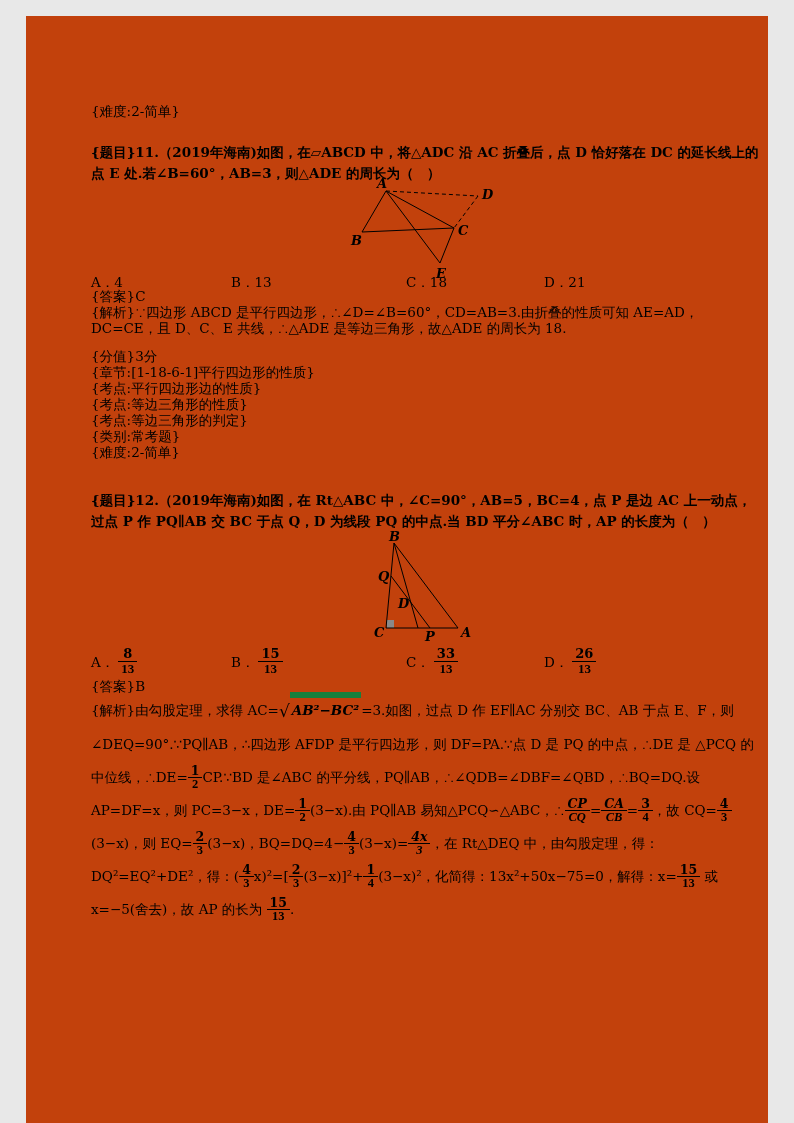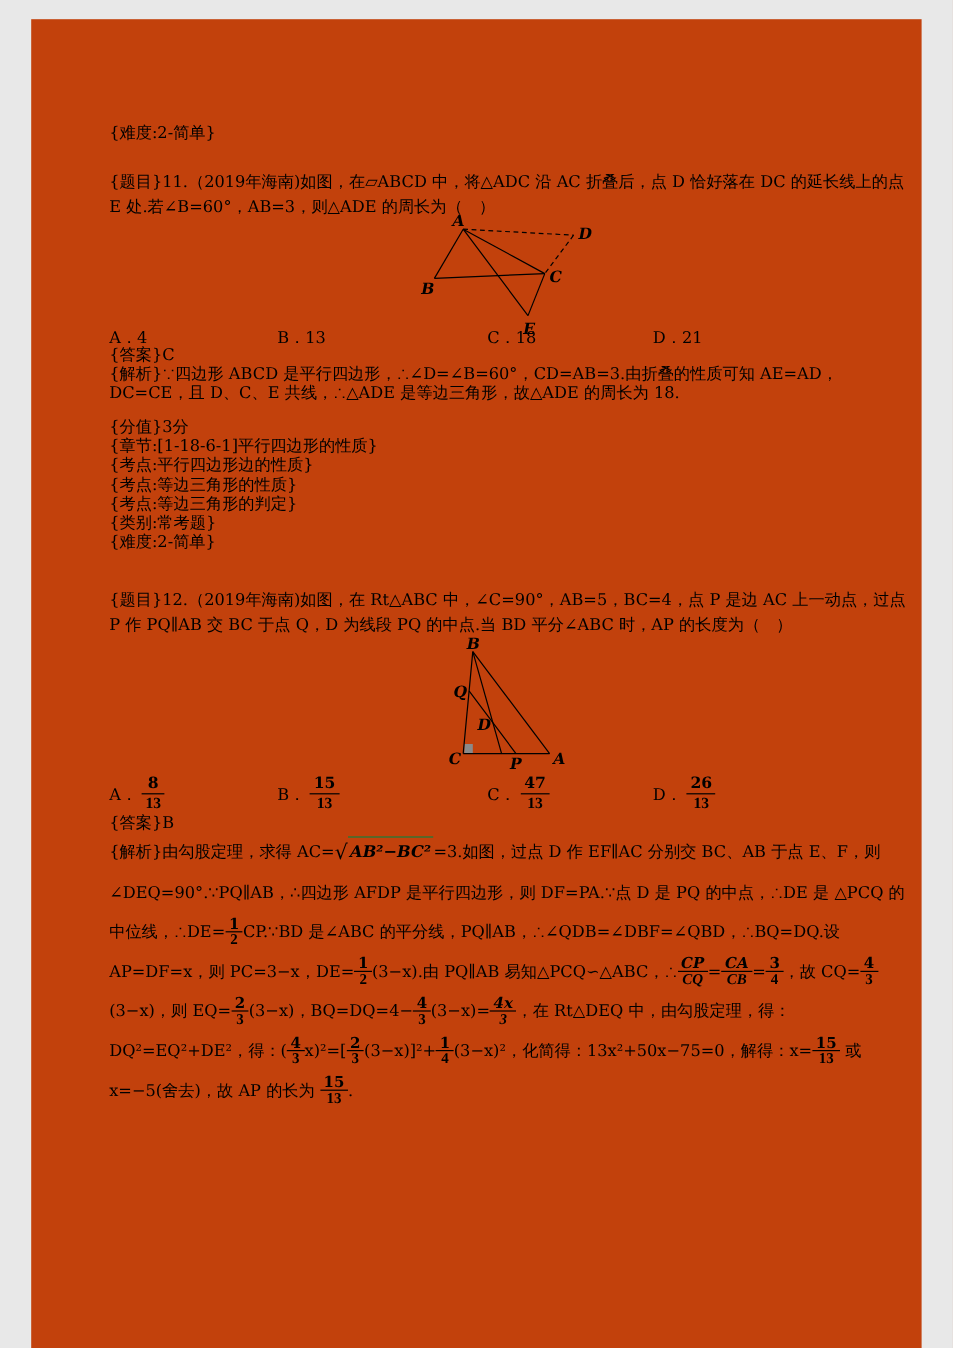--- a/index.html
+++ b/index.html
@@ -8,38 +8,38 @@
     position:relative;
     width:742px; height:1123px;
     margin:16px auto;
     background:#c2410c;
     font-family:"DejaVu Serif","Liberation Serif",serif;
     font-size:13.5px;
     color:#000;
     overflow:hidden;
   }
   .abs { position:absolute; left:65px; }
-  .stem { width:668px; line-height:21px; }
+  .stem { width:668px; line-height:21px;font-weight:bold; }
   .meta { line-height:16px; white-space:nowrap; }
   .analysis { width:668px; line-height:16px; }
   .mathp { width:672px; line-height:33px; }
 
   .frac {
     display:inline-block; text-align:center; vertical-align:middle;
     font-weight:bold; line-height:1.08; font-size:12.5px;
     position:relative; top:-1px;
   }
   .frac .num, .frac .den { display:block; padding:0 3px; }
   .frac .den { border-top:1.2px solid #000;font-family:Liberation Serif, serif; }
   .frac.it { font-style:italic; }
   .frac.big { font-size:13px; }
 
   .sqrt { white-space:nowrap; }
   .sqrt .radical { font-size:17px; vertical-align:-2px; }
-  .sqrt .radicand { border-top:1px solid #15803d; font-weight:bold; font-style:italic; padding:4px 2px; }
+  .sqrt .radicand { border-top:6px solid #15803d; font-weight:bold; font-style:italic; padding:4px 2px; }
 
   .choice12 { display:flex; align-items:center; }
   .choice12 .ckey { margin-right:4px; }
 
   svg.fig { position:absolute; overflow:visible; }
   svg.fig line { stroke:#000; stroke-width:1; }
   svg.fig text {
     font-family:"DejaVu Serif","Liberation Serif",serif;
     font-size:13px; font-style:italic; font-weight:bold; fill:#000;
   }
@@ -110,21 +110,21 @@
   <span class="abs choice12" style="left:205px;top:632px">
     <span class="ckey">B．</span>
     <span class="frac big">
         <span class="num">15</span>
         <span class="den">13</span>
       </span>
   </span>
   <span class="abs choice12" style="left:380px;top:632px">
     <span class="ckey">C．</span>
     <span class="frac big">
-        <span class="num">47</span>
+        <span class="num">33</span>
         <span class="den">13</span>
       </span>
   </span>
   <span class="abs choice12" style="left:518px;top:632px">
     <span class="ckey">D．</span>
     <span class="frac big">
         <span class="num">26</span>
         <span class="den">13</span>
       </span>
   </span>

